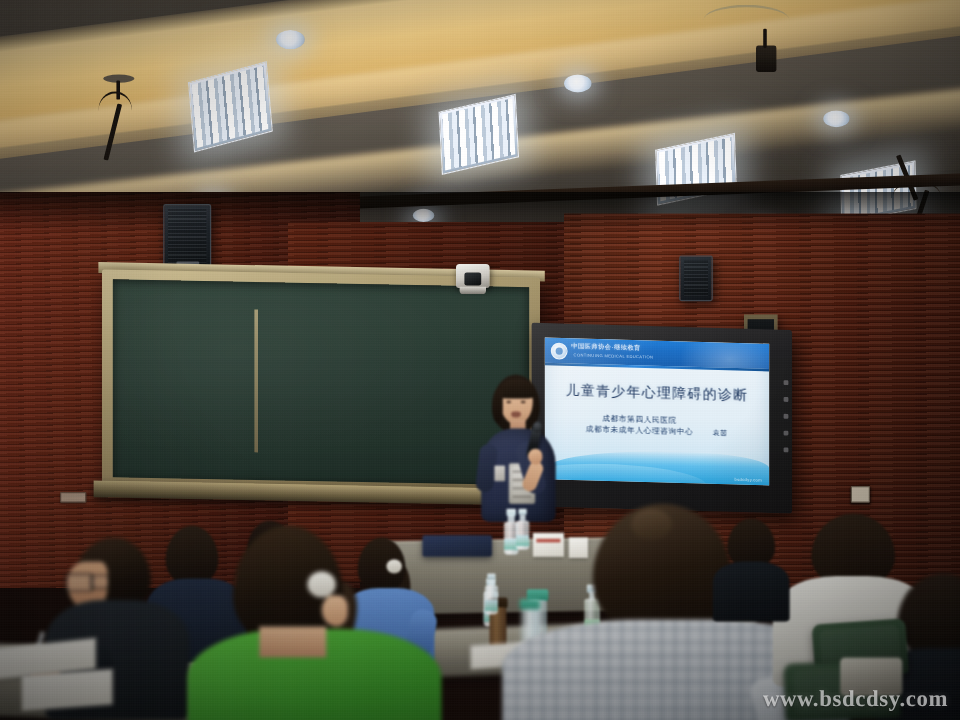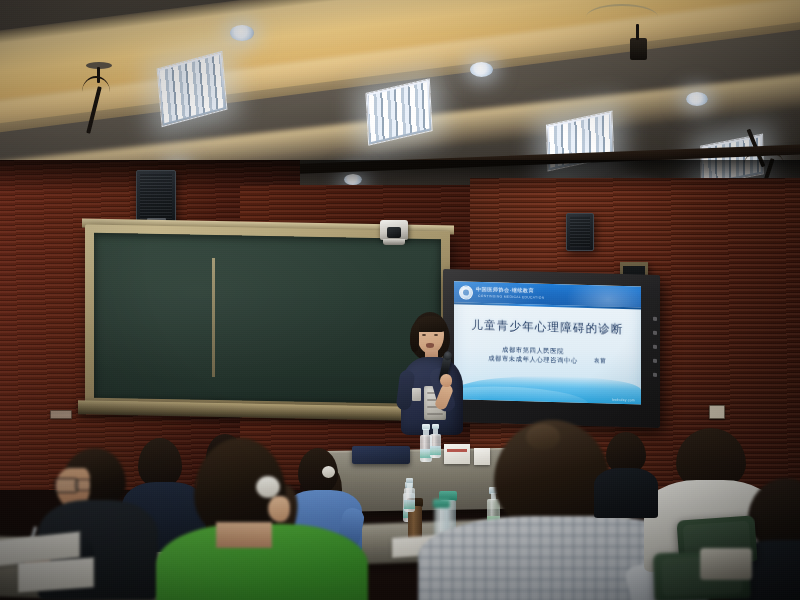--- a/index.html
+++ b/index.html
@@ -779,13 +779,14 @@
     <div class="neck"></div>
     <div class="body">
         <div class="label"></div>
       </div>
   </div>
 
   <div class="warmcast"></div>
   <div class="vignette"></div>
   <div class="grain"></div>
 
+  <div class="watermark">www.bsdcdsy.com</div>
 </div>
 
 </body></html>

